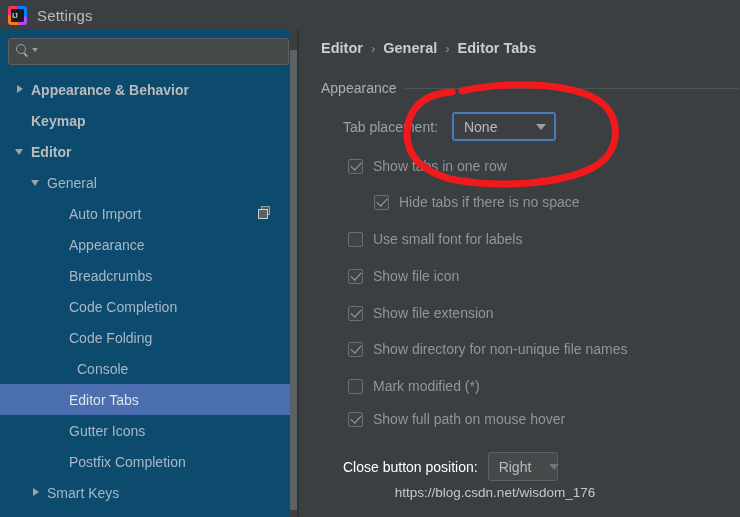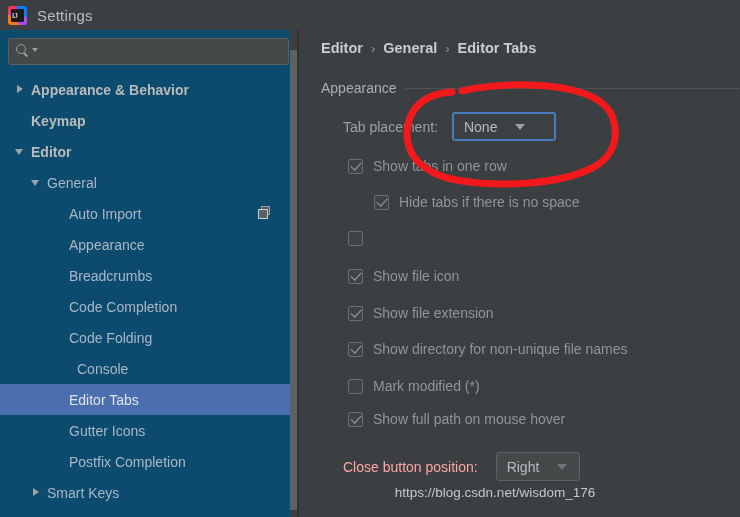--- a/index.html
+++ b/index.html
@@ -127,25 +127,25 @@
     position: absolute; left: 22px; top: 50px; width: 418px;
     display: flex; align-items: center; gap: 8px;
   }
   .section-title { font-size: 14px; color: #a9b0b6; white-space: nowrap; }
   .section-line { flex: 1; height: 1px; background: #4e5254; }
 
   .field-row {
     position: absolute; display: flex; align-items: center;
   }
   .field-label { font-size: 14px; color: #9aa0a6; }
-  .field-label.dim { color: #fca5a5; }
+  .field-label.dim { color: #ffffff; }
 
   .combo {
     height: 29px; border-radius: 3px; background: #45494a;
-    display: flex; align-items: center; 
+    display: flex; align-items: center; justify-content: space-between;
     padding: 0 8px 0 10px;
   }
   .combo.focused { border: 2px solid #497bbc; background: #3c4042; }
   .combo.plain { border: 1px solid #5e6163; }
   .combo-value { font-size: 14px; color: #b6bcc2; }
   .combo-caret {
     width: 0; height: 0; margin-left: 18px;
     border-left: 5.5px solid transparent; border-right: 5.5px solid transparent;
     border-top: 6px solid #9aa0a6;
   }
@@ -305,20 +305,21 @@
         <div class="cb-row" style="left: 49px; top: 128px;">
           <span class="cb checked"></span>
           <span class="cb-label">Show tabs in one row</span>
         </div>
         <div class="cb-row" style="left: 75px; top: 164px;">
           <span class="cb checked"></span>
           <span class="cb-label">Hide tabs if there is no space</span>
         </div>
         <div class="cb-row" style="left: 49px; top: 201px;">
           <span class="cb"></span>
+          <span class="cb-label">Use small font for labels</span>
         </div>
         <div class="cb-row" style="left: 49px; top: 238px;">
           <span class="cb checked"></span>
           <span class="cb-label">Show file icon</span>
         </div>
         <div class="cb-row" style="left: 49px; top: 275px;">
           <span class="cb checked"></span>
           <span class="cb-label">Show file extension</span>
         </div>
         <div class="cb-row" style="left: 49px; top: 311px;">
@@ -330,21 +331,21 @@
           <span class="cb-label">Mark modified (*)</span>
         </div>
         <div class="cb-row" style="left: 49px; top: 381px;">
           <span class="cb checked"></span>
           <span class="cb-label">Show full path on mouse hover</span>
         </div>
       </div>
 
     <div class="field-row" style="left:44px; top:422px;">
       <div class="field-label dim">Close button position:</div>
-      <div class="combo plain" style="width:84px; margin-left:18px;">
+      <div class="combo plain" style="width:70px; margin-left:10px;">
         <span class="combo-value">Right</span>
         <span class="combo-caret"></span>
       </div>
     </div>
   </div>
 
   <div class="watermark" style="left:495px; top:492px; transform:translate(-50%,-50%);">https://blog.csdn.net/wisdom_176</div>
 
   <svg class="annot" viewBox="0 0 740 517">
     <path d="M 452 92

